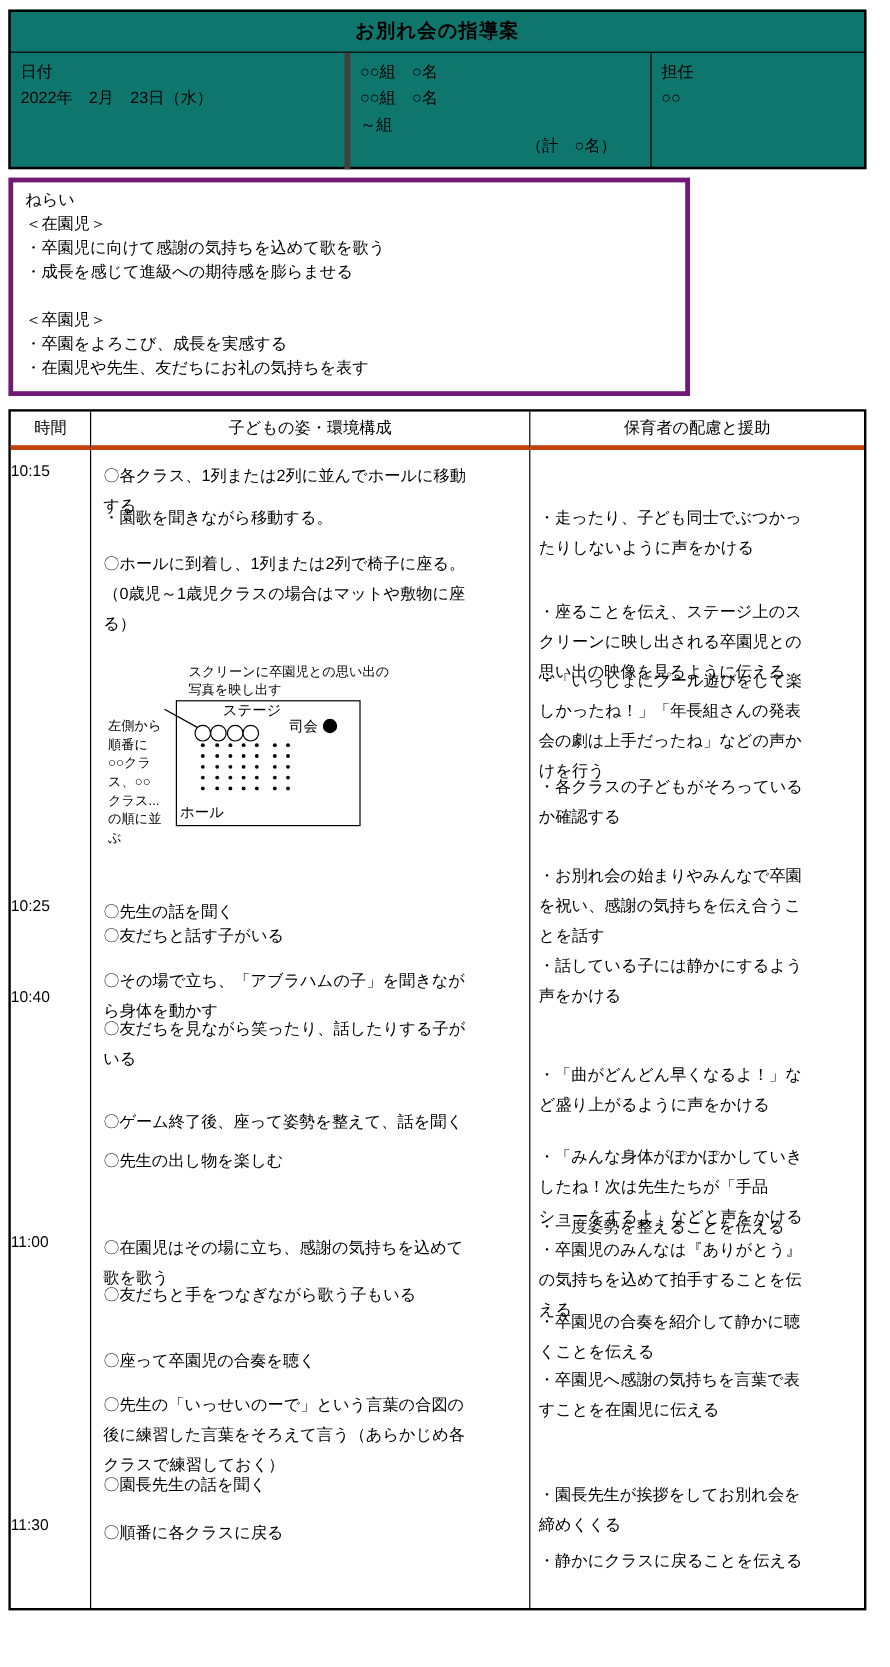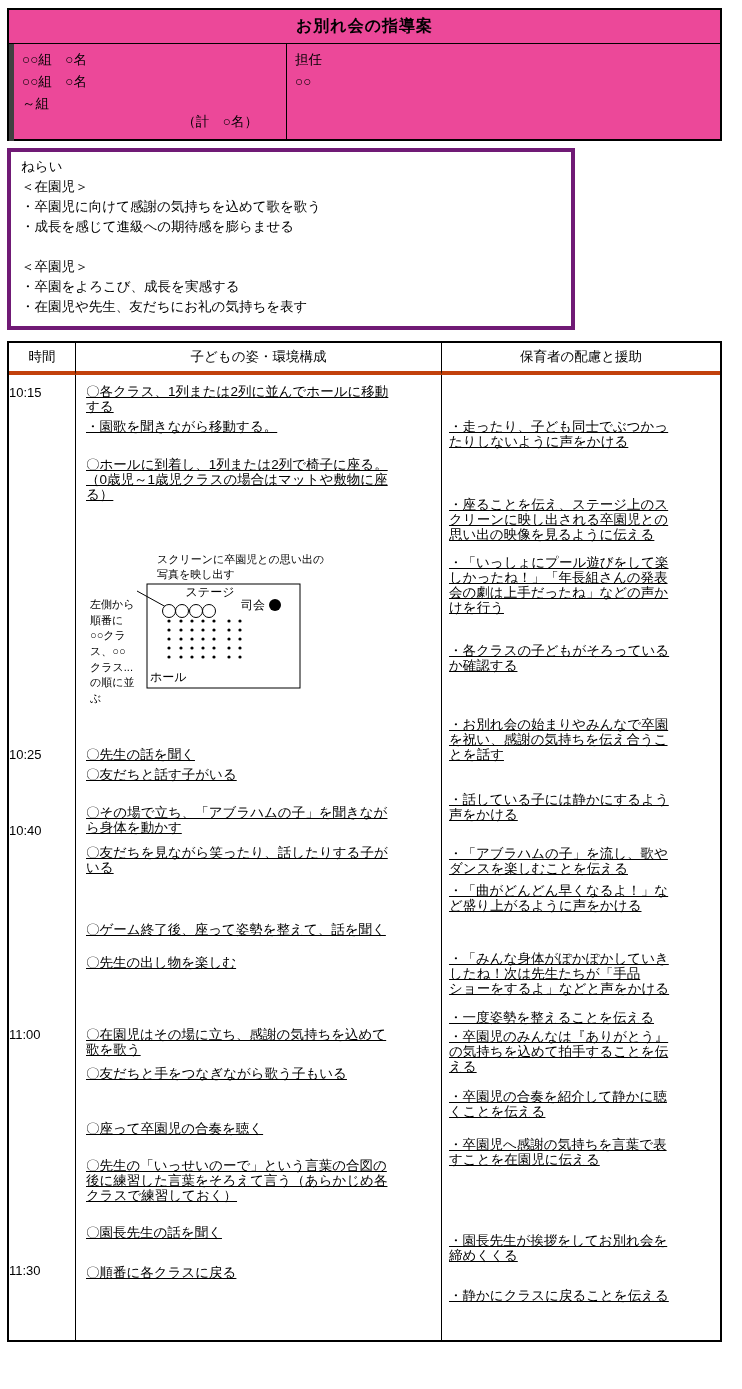--- a/index.html
+++ b/index.html
@@ -6,21 +6,21 @@
   .page{
     position:relative;
     width:742px;height:1389px;
     background:#fff;color:#000;
     font-family:"Liberation Sans",sans-serif;
     overflow:hidden;
   }
   
   .header-table{
     position:absolute;left:7px;top:8px;width:715px;height:133px;
-    border:2px solid #000;box-sizing:border-box;background:#ec4899;
+    border:2px solid #000;box-sizing:border-box;background:#0f766e;
   }
   .title-row{
     height:34px;border-bottom:1px solid #000;box-sizing:border-box;
     display:flex;align-items:center;justify-content:center;
     font-size:16px;font-weight:bold;letter-spacing:1px;
   }
   .info-row{display:grid;grid-template-columns:278px 256px 1fr;height:97px;}
   .info-cell{box-sizing:border-box;padding:5px 8px 0 8px;font-size:13.5px;line-height:22px;position:relative;}
   .info-cell.mid{border-left:5px solid #404040;border-right:1px solid #000;}
   .pre{white-space:pre-line;}
@@ -40,37 +40,41 @@
   }
   .th{
     border-bottom:4px solid #c2410c;box-sizing:border-box;
     display:flex;align-items:center;justify-content:center;
     font-size:13.5px;
   }
   .col-divider{border-right:1px solid #000;}
   .body-cell{position:relative;box-sizing:border-box;}
   .time-label{position:absolute;left:0;width:100%;font-size:13px;}
   .pg{
-    position:absolute;font-size:13.5px;line-height:15px;white-space:pre-line;text-decoration:underline;
+    position:absolute;font-size:13.5px;line-height:25px;white-space:pre-line;
   }
   .c2 .pg{left:10px;right:5px;}
   .c3 .pg{left:7px;right:3px;}
   
   .diagram{position:absolute;left:0;top:175px;width:365px;height:160px;}
   .diagram svg{display:block;}
   .diagram text{fill:#000;}
 </style>
 </head>
 <body>
 
 <div class="page">
 
   <div class="header-table">
     <div class="title-row">お別れ会の指導案</div>
     <div class="info-row">
+      <div class="info-cell">
+        <div>日付</div>
+        <div>2022年　2月　23日（水）</div>
+      </div>
       <div class="info-cell mid">
         <div class="pre">○○組　○名
 ○○組　○名
 ～組</div>
         <div class="total-line">（計　○名）</div>
       </div>
       <div class="info-cell">
         <div>担任</div>
         <div>○○</div>
       </div>
@@ -206,22 +210,20 @@
 しかったね！」「年長組さんの発表
 会の劇は上手だったね」などの声か
 けを行う</div>
       <div class="pg" style="top:268px">・各クラスの子どもがそろっている
 か確認する</div>
       <div class="pg" style="top:342px">・お別れ会の始まりやみんなで卒園
 を祝い、感謝の気持ちを伝え合うこ
 とを話す</div>
       <div class="pg" style="top:417px">・話している子には静かにするよう
 声をかける</div>
-      <div class="pg" style="top:471px">・「アブラハムの子」を流し、歌や
-ダンスを楽しむことを伝える</div>
       <div class="pg" style="top:508px">・「曲がどんどん早くなるよ！」な
 ど盛り上がるように声をかける</div>
       <div class="pg" style="top:576px">・「みんな身体がぽかぽかしていき
 したね！次は先生たちが「手品
 ショーをするよ」などと声をかける</div>
       <div class="pg" style="top:635px">・一度姿勢を整えることを伝える</div>
       <div class="pg" style="top:654px">・卒園児のみんなは『ありがとう』
 の気持ちを込めて拍手することを伝
 える</div>
       <div class="pg" style="top:714px">・卒園児の合奏を紹介して静かに聴

